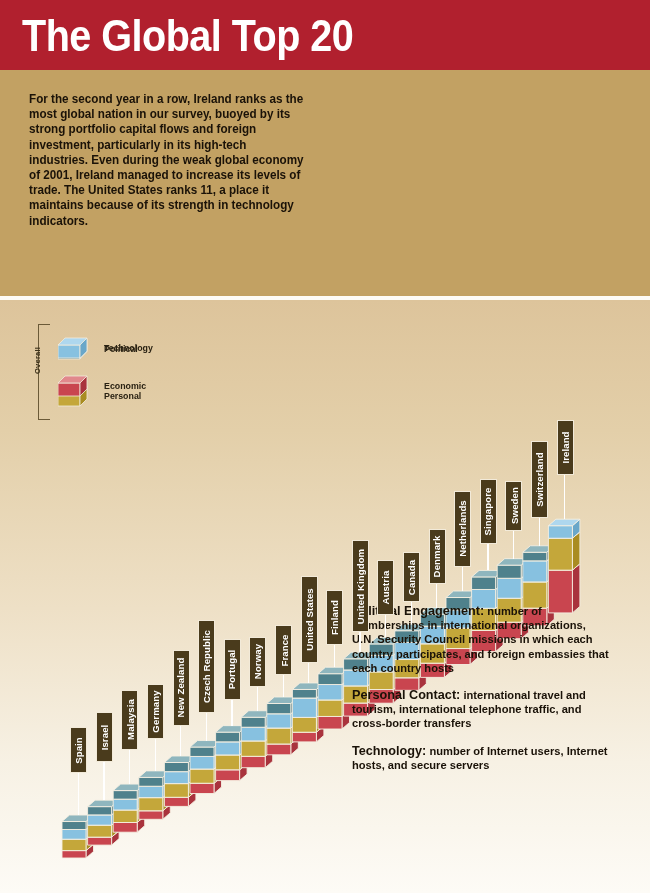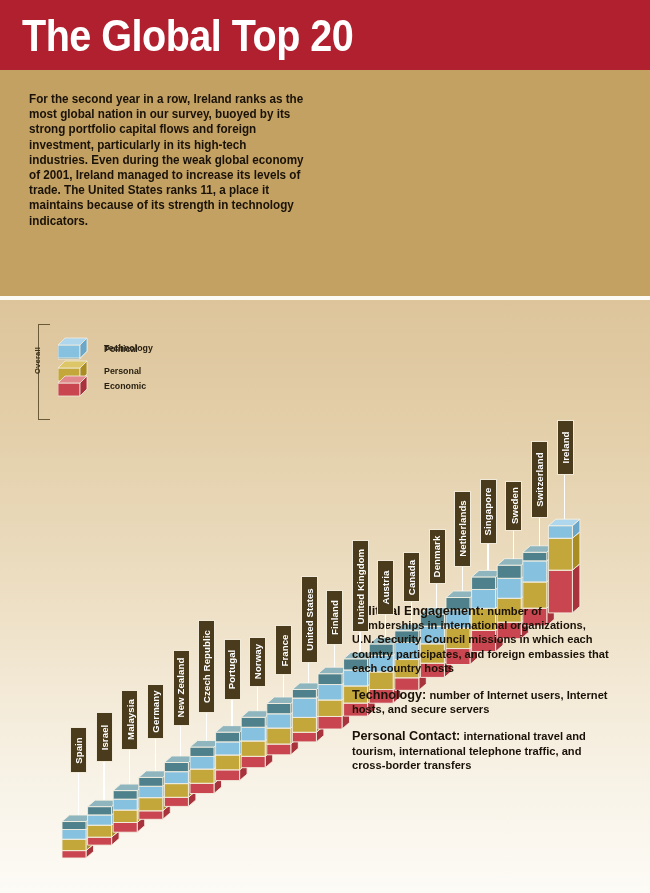--- a/index.html
+++ b/index.html
@@ -396,21 +396,21 @@
           <div class="legend-label">Political</div>
         </div>
         <div class="legend-row" style="top: 15px;">
           <div class="legend-cube"><svg width="34" height="22" viewBox="0 0 34 22">
               <polygon points="0,8 22,8 22,21 0,21" fill="#87c1e0" stroke="#f3ecdd" stroke-width="0.8"></polygon>
               <polygon points="0,8 7,1 29,1 22,8" fill="#aed7ee" stroke="#f3ecdd" stroke-width="0.8"></polygon>
               <polygon points="22,8 29,1 29,14 22,21" fill="#6aa7c9" stroke="#f3ecdd" stroke-width="0.8"></polygon>
             </svg></div>
           <div class="legend-label">Technology</div>
         </div>
-        <div class="legend-row" style="top: 38px; padding-left: 39px;">
+        <div class="legend-row" style="top: 63px; padding-left: 39px;">
           <div class="legend-cube"><svg width="34" height="22" viewBox="0 0 34 22">
               <polygon points="0,8 22,8 22,21 0,21" fill="#c4a73a" stroke="#f3ecdd" stroke-width="0.8"></polygon>
               <polygon points="0,8 7,1 29,1 22,8" fill="#dcc667" stroke="#f3ecdd" stroke-width="0.8"></polygon>
               <polygon points="22,8 29,1 29,14 22,21" fill="#a98c22" stroke="#f3ecdd" stroke-width="0.8"></polygon>
             </svg></div>
           <div class="legend-label">Personal</div>
         </div>
         <div class="legend-row" style="top: 53px;">
           <div class="legend-cube"><svg width="34" height="22" viewBox="0 0 34 22">
               <polygon points="0,8 22,8 22,21 0,21" fill="#c9454f" stroke="#f3ecdd" stroke-width="0.8"></polygon>
@@ -420,24 +420,24 @@
           <div class="legend-label">Economic</div>
         </div>
       </div>
   </div>
 
   <div class="defs" id="defs">
       <div class="def">
         <p><b>Political Engagement:</b><span> number of memberships in international organizations, U.N. Security Council missions in which each country participates, and foreign embassies that each country hosts</span></p>
       </div>
       <div class="def">
+        <p><b>Personal Contact:</b><span> international travel and tourism, international telephone traffic, and cross-border transfers</span></p>
+      </div>
+      <div class="def">
         <p><b>Technology:</b><span> number of Internet users, Internet hosts, and secure servers</span></p>
-      </div>
-      <div class="def">
-        <p><b>Personal Contact:</b><span> international travel and tourism, international telephone traffic, and cross-border transfers</span></p>
       </div>
     </div>
 
 <div class="clabel" style="left: 0px; top: 68px;">
       <div class="clabel-stem" style="left: 77.75px; top: 703.02px; height: 44px;"></div>
       <div class="clabel-box" style="left: 70.25px; top: 659.02px; width: 15px; height: 44px;">
         <span class="clabel-text">Spain</span>
       </div>
     </div>
     <div class="clabel" style="left: 0px; top: 68px;">

